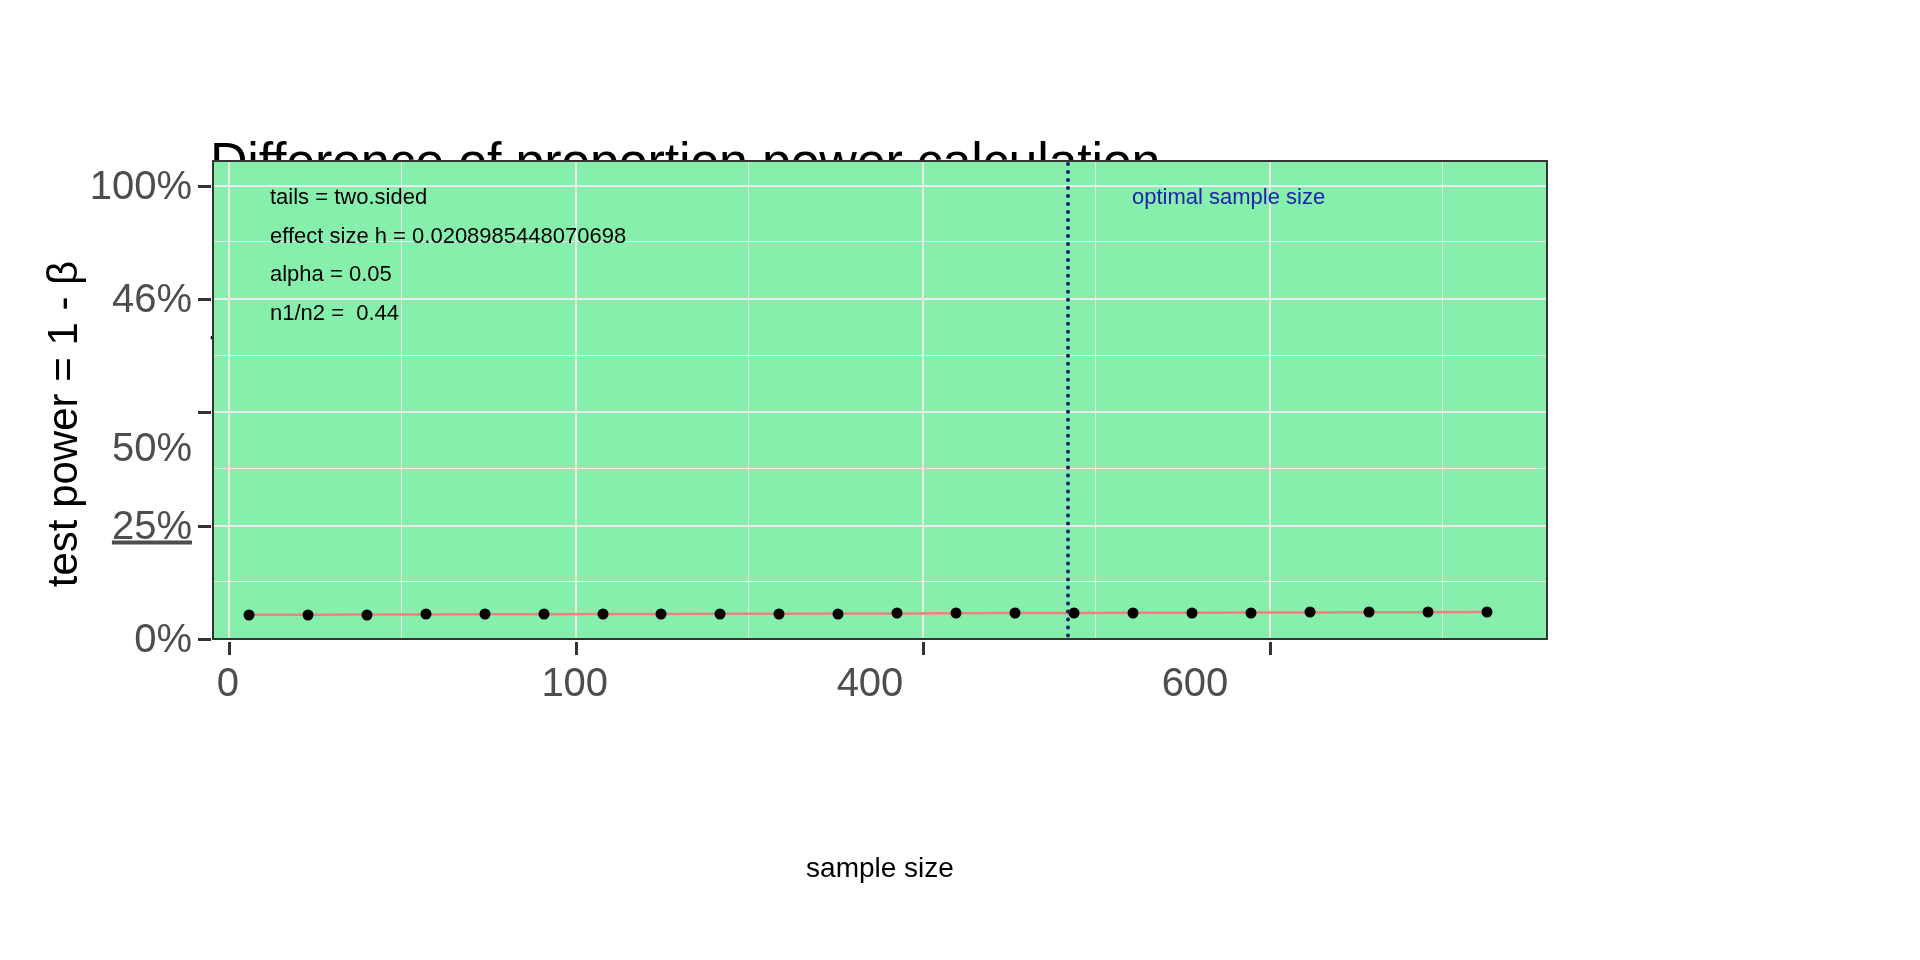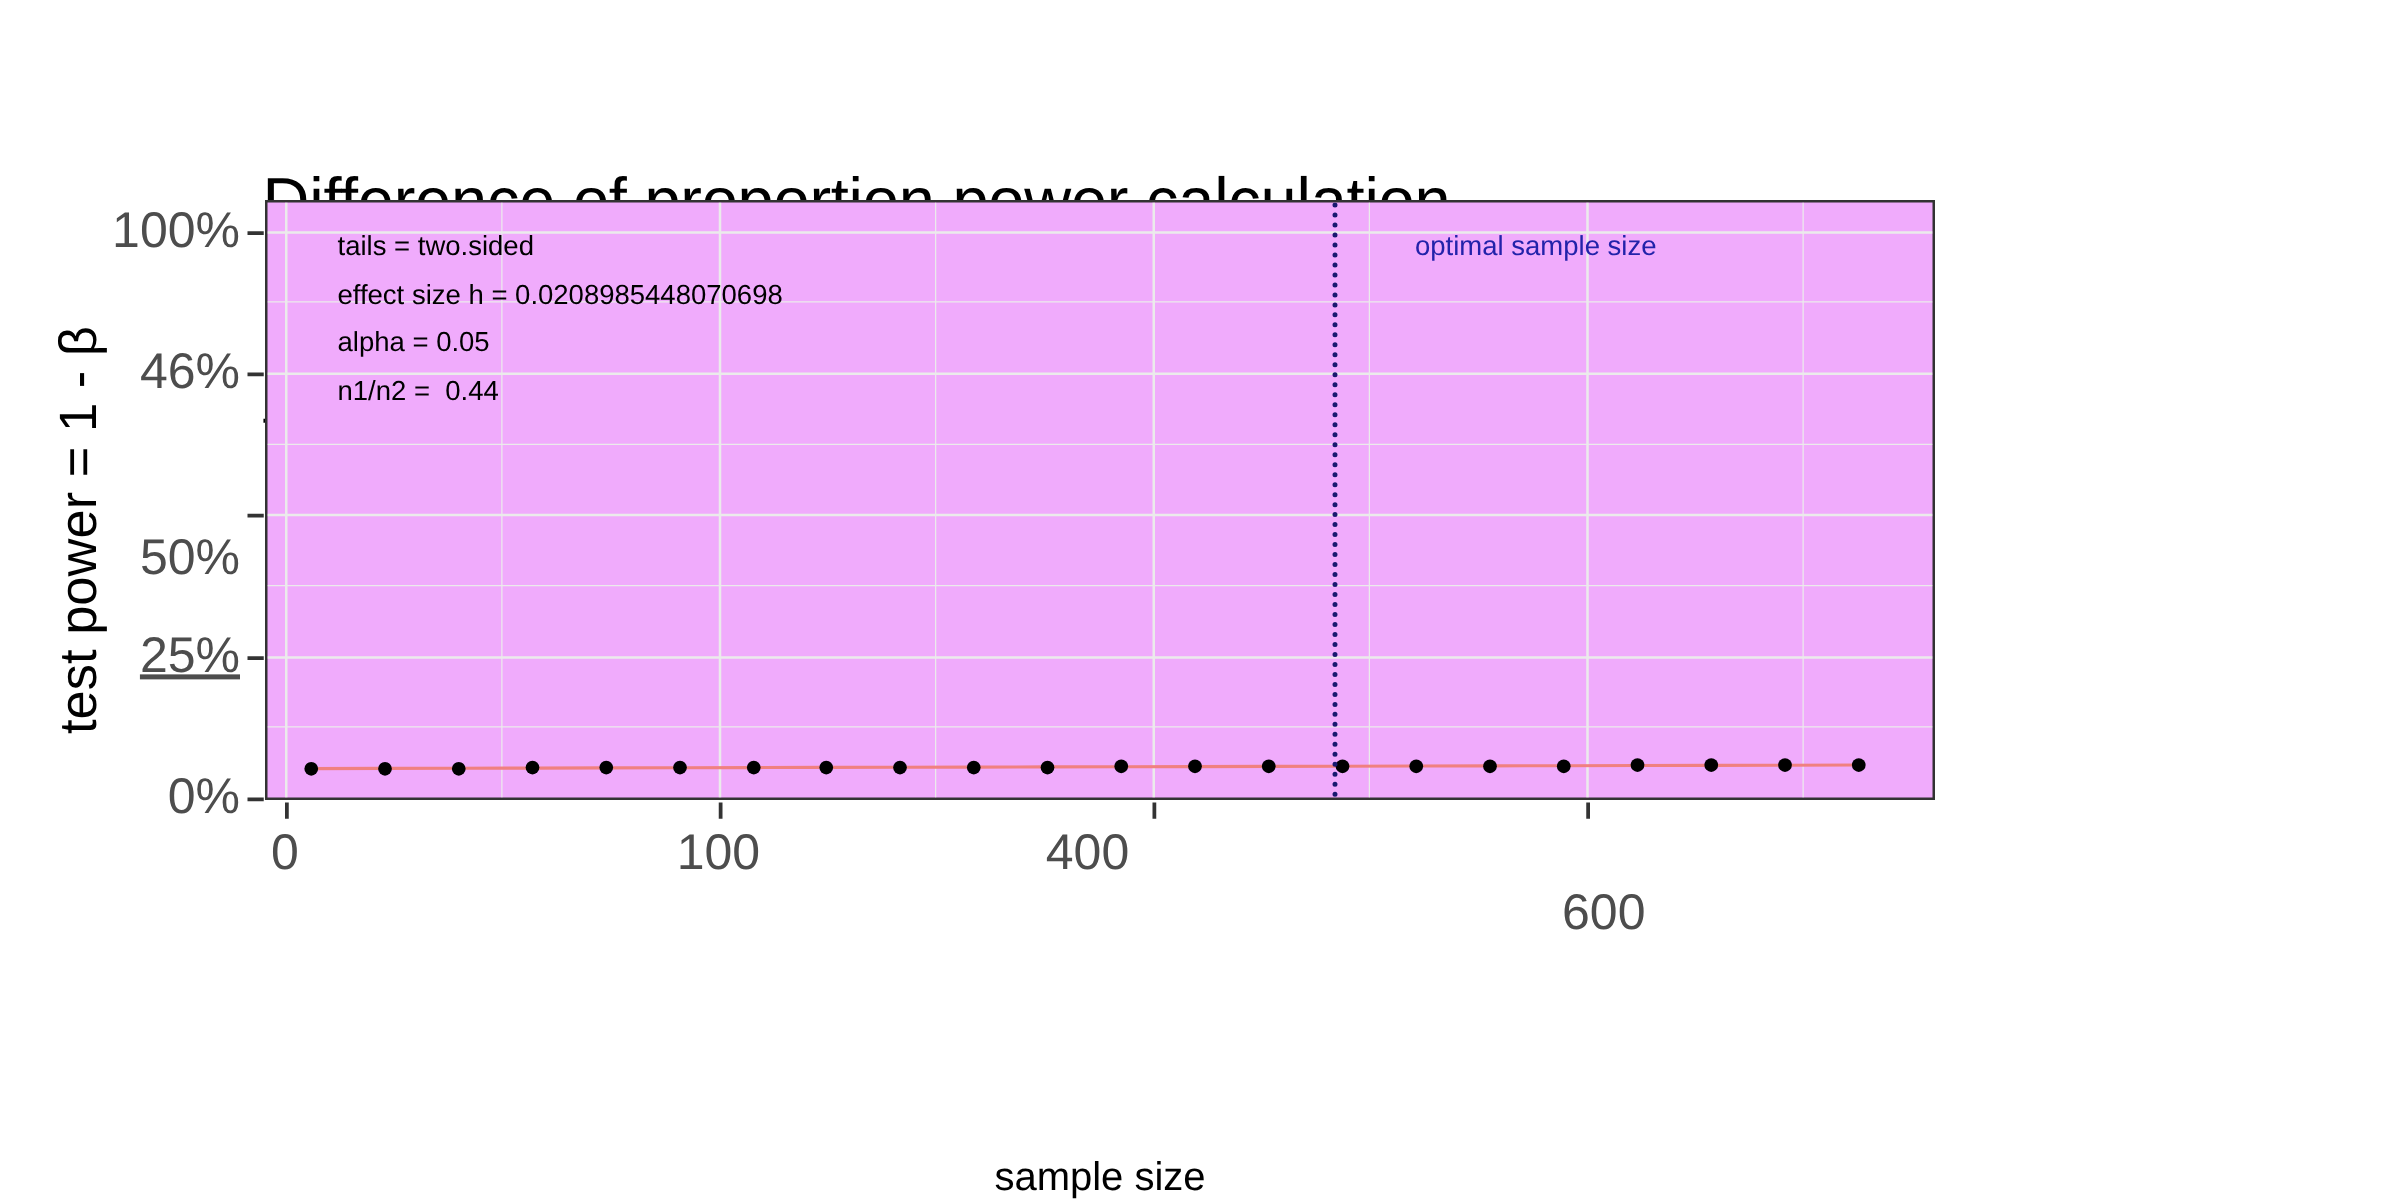--- a/index.html
+++ b/index.html
@@ -47,35 +47,35 @@
     text-align: center;
     transform: rotate(-90deg);
     transform-origin: center center;
     font-size: 42px;
     color: #000000;
     white-space: nowrap;
   }
   .x-axis-title {
     position: absolute;
     left: 212px;
-    top: 923px;
+    top: 852px;
     width: 1336px;
     text-align: center;
-    font-size: 32px;
+    font-size: 28px;
     color: #000000;
   }
 
   
   #panel {
     position: absolute;
     left: 212px;
     top: 160px;
     width: 1336px;
     height: 480px;
-    background: #f0abfc;
+    background: #86efac;
     border: 2px solid #333333;
     box-sizing: border-box;
     overflow: hidden;
   }
   .grid-major-y, .grid-minor-y {
     position: absolute;
     left: 0;
     width: 100%;
     height: 0;
     border-top: 2px solid #ebebeb;
@@ -180,21 +180,21 @@
       <div class="ytick-label" style="top: 298px;">46%</div>
       <div class="ytick-mark" style="top: 298px;"></div>
       <div class="ytick-label" style="top: 184.667px;">100%</div>
       <div class="ytick-mark" style="top: 184.667px;"></div>
       <div class="xtick-label" style="left: 227.875px;">0</div>
       <div class="xtick-mark" style="left: 227.875px;"></div>
       <div class="xtick-label" style="left: 574.75px;">100</div>
       <div class="xtick-mark" style="left: 574.75px;"></div>
       <div class="xtick-label" style="left: 870px;">400</div>
       <div class="xtick-mark" style="left: 921.625px;"></div>
-      <div class="xtick-label" style="left: 1283px; margin-top: 48px;">600</div>
+      <div class="xtick-label" style="left: 1195px;">600</div>
       <div class="xtick-mark" style="left: 1268.5px;"></div>
     </div>
 
   <div id="panel">
     <div id="grid-layer">
         <div class="grid-minor-y" style="top: 419.333px;"></div>
         <div class="grid-minor-y" style="top: 306px;"></div>
         <div class="grid-minor-y" style="top: 192.667px;"></div>
         <div class="grid-minor-y" style="top: 79.3333px;"></div>
         <div class="grid-major-y" style="top: 476px;"></div>

